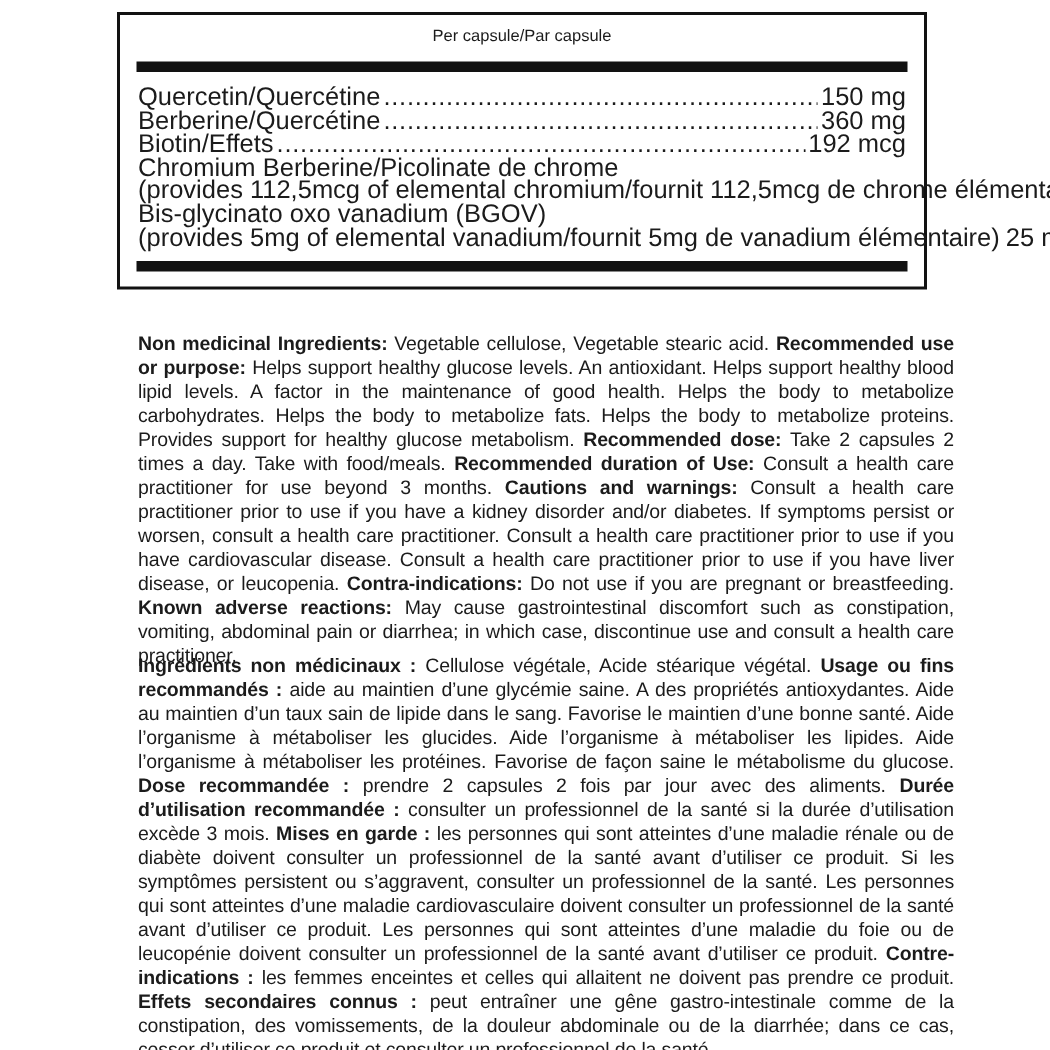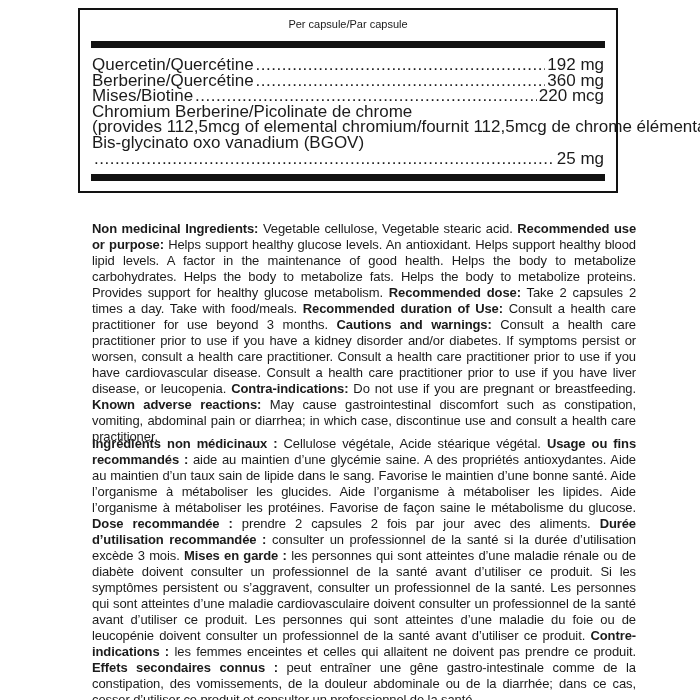--- a/index.html
+++ b/index.html
@@ -85,44 +85,45 @@
 
 <div class="page">
 
   <div class="facts-box">
     <div class="facts-subtitle">Per capsule/Par capsule</div>
     <div class="bar"></div>
     <div class="ing-rows">
         <div class="ing-row">
           <span class="ing-name">Quercetin/Quercétine</span>
           <span class="leader">................................................................................................................................................................................................................................................................................................................................................................................................................</span>
-          <span class="ing-amount">192 mg</span>
+          <span class="ing-amount">150 mg</span>
         </div>
         <div class="ing-row">
           <span class="ing-name">Berberine/Quercétine</span>
           <span class="leader">................................................................................................................................................................................................................................................................................................................................................................................................................</span>
           <span class="ing-amount">360 mg</span>
         </div>
         <div class="ing-row">
-          <span class="ing-name">Mises/Biotine</span>
+          <span class="ing-name">Biotin/Effets</span>
           <span class="leader">................................................................................................................................................................................................................................................................................................................................................................................................................</span>
-          <span class="ing-amount">220 mcg</span>
+          <span class="ing-amount">192 mcg</span>
         </div>
         <div class="ing-row">
           <span class="ing-name">Chromium Berberine/Picolinate de chrome</span>
         </div>
         <div class="ing-row">
           <span class="ing-name">(provides 112,5mcg of elemental chromium/fournit 112,5mcg de chrome élémentaire)</span>
           <span class="leader">................................................................................................................................................................................................................................................................................................................................................................................................................</span>
           <span class="ing-amount">0.94 mg</span>
         </div>
         <div class="ing-row">
           <span class="ing-name">Bis-glycinato oxo vanadium (BGOV)</span>
         </div>
         <div class="ing-row">
+          <span class="ing-name">(provides 5mg of elemental vanadium/fournit 5mg de vanadium élémentaire)</span>
           <span class="leader">................................................................................................................................................................................................................................................................................................................................................................................................................</span>
           <span class="ing-amount">25 mg</span>
         </div>
       </div>
     <div class="bar"></div>
   </div>
 
   <p class="para" id="para-en"><b>Non medicinal Ingredients:</b> Vegetable cellulose, Vegetable stearic acid. <b>Recommended use or purpose:</b> Helps support healthy glucose levels. An antioxidant. Helps support healthy blood lipid levels. A factor in the maintenance of good health. Helps the body to metabolize carbohydrates. Helps the body to metabolize fats. Helps the body to metabolize proteins. Provides support for healthy glucose metabolism. <b>Recommended dose:</b> Take 2 capsules 2 times a day. Take with food/meals. <b>Recommended duration of Use:</b> Consult a health care practitioner for use beyond 3 months. <b>Cautions and warnings:</b> Consult a health care practitioner prior to use if you have a kidney disorder and/or diabetes. If symptoms persist or worsen, consult a health care practitioner. Consult a health care practitioner prior to use if you have cardiovascular disease. Consult a health care practitioner prior to use if you have liver disease, or leucopenia. <b>Contra-indications:</b> Do not use if you are pregnant or breastfeeding. <b>Known adverse reactions:</b> May cause gastrointestinal discomfort such as constipation, vomiting, abdominal pain or diarrhea; in which case, discontinue use and consult a health care practitioner.</p>
 
   <p class="para" id="para-fr"><b>Ingrédients non médicinaux :</b> Cellulose végétale, Acide stéarique végétal. <b>Usage ou fins recommandés :</b> aide au maintien d’une glycémie saine. A des propriétés antioxydantes. Aide au maintien d’un taux sain de lipide dans le sang. Favorise le maintien d’une bonne santé. Aide l’organisme à métaboliser les glucides. Aide l’organisme à métaboliser les lipides. Aide l’organisme à métaboliser les protéines. Favorise de façon saine le métabolisme du glucose. <b>Dose recommandée :</b> prendre 2 capsules 2 fois par jour avec des aliments. <b>Durée d’utilisation recommandée :</b> consulter un professionnel de la santé si la durée d’utilisation excède 3 mois. <b>Mises en garde :</b> les personnes qui sont atteintes d’une maladie rénale ou de diabète doivent consulter un professionnel de la santé avant d’utiliser ce produit. Si les symptômes persistent ou s’aggravent, consulter un professionnel de la santé. Les personnes qui sont atteintes d’une maladie cardiovasculaire doivent consulter un professionnel de la santé avant d’utiliser ce produit. Les personnes qui sont atteintes d’une maladie du foie ou de leucopénie doivent consulter un professionnel de la santé avant d’utiliser ce produit. <b>Contre-indications :</b> les femmes enceintes et celles qui allaitent ne doivent pas prendre ce produit. <b>Effets secondaires connus :</b> peut entraîner une gêne gastro-intestinale comme de la constipation, des vomissements, de la douleur abdominale ou de la diarrhée; dans ce cas, cesser d’utiliser ce produit et consulter un professionnel de la santé.</p>

